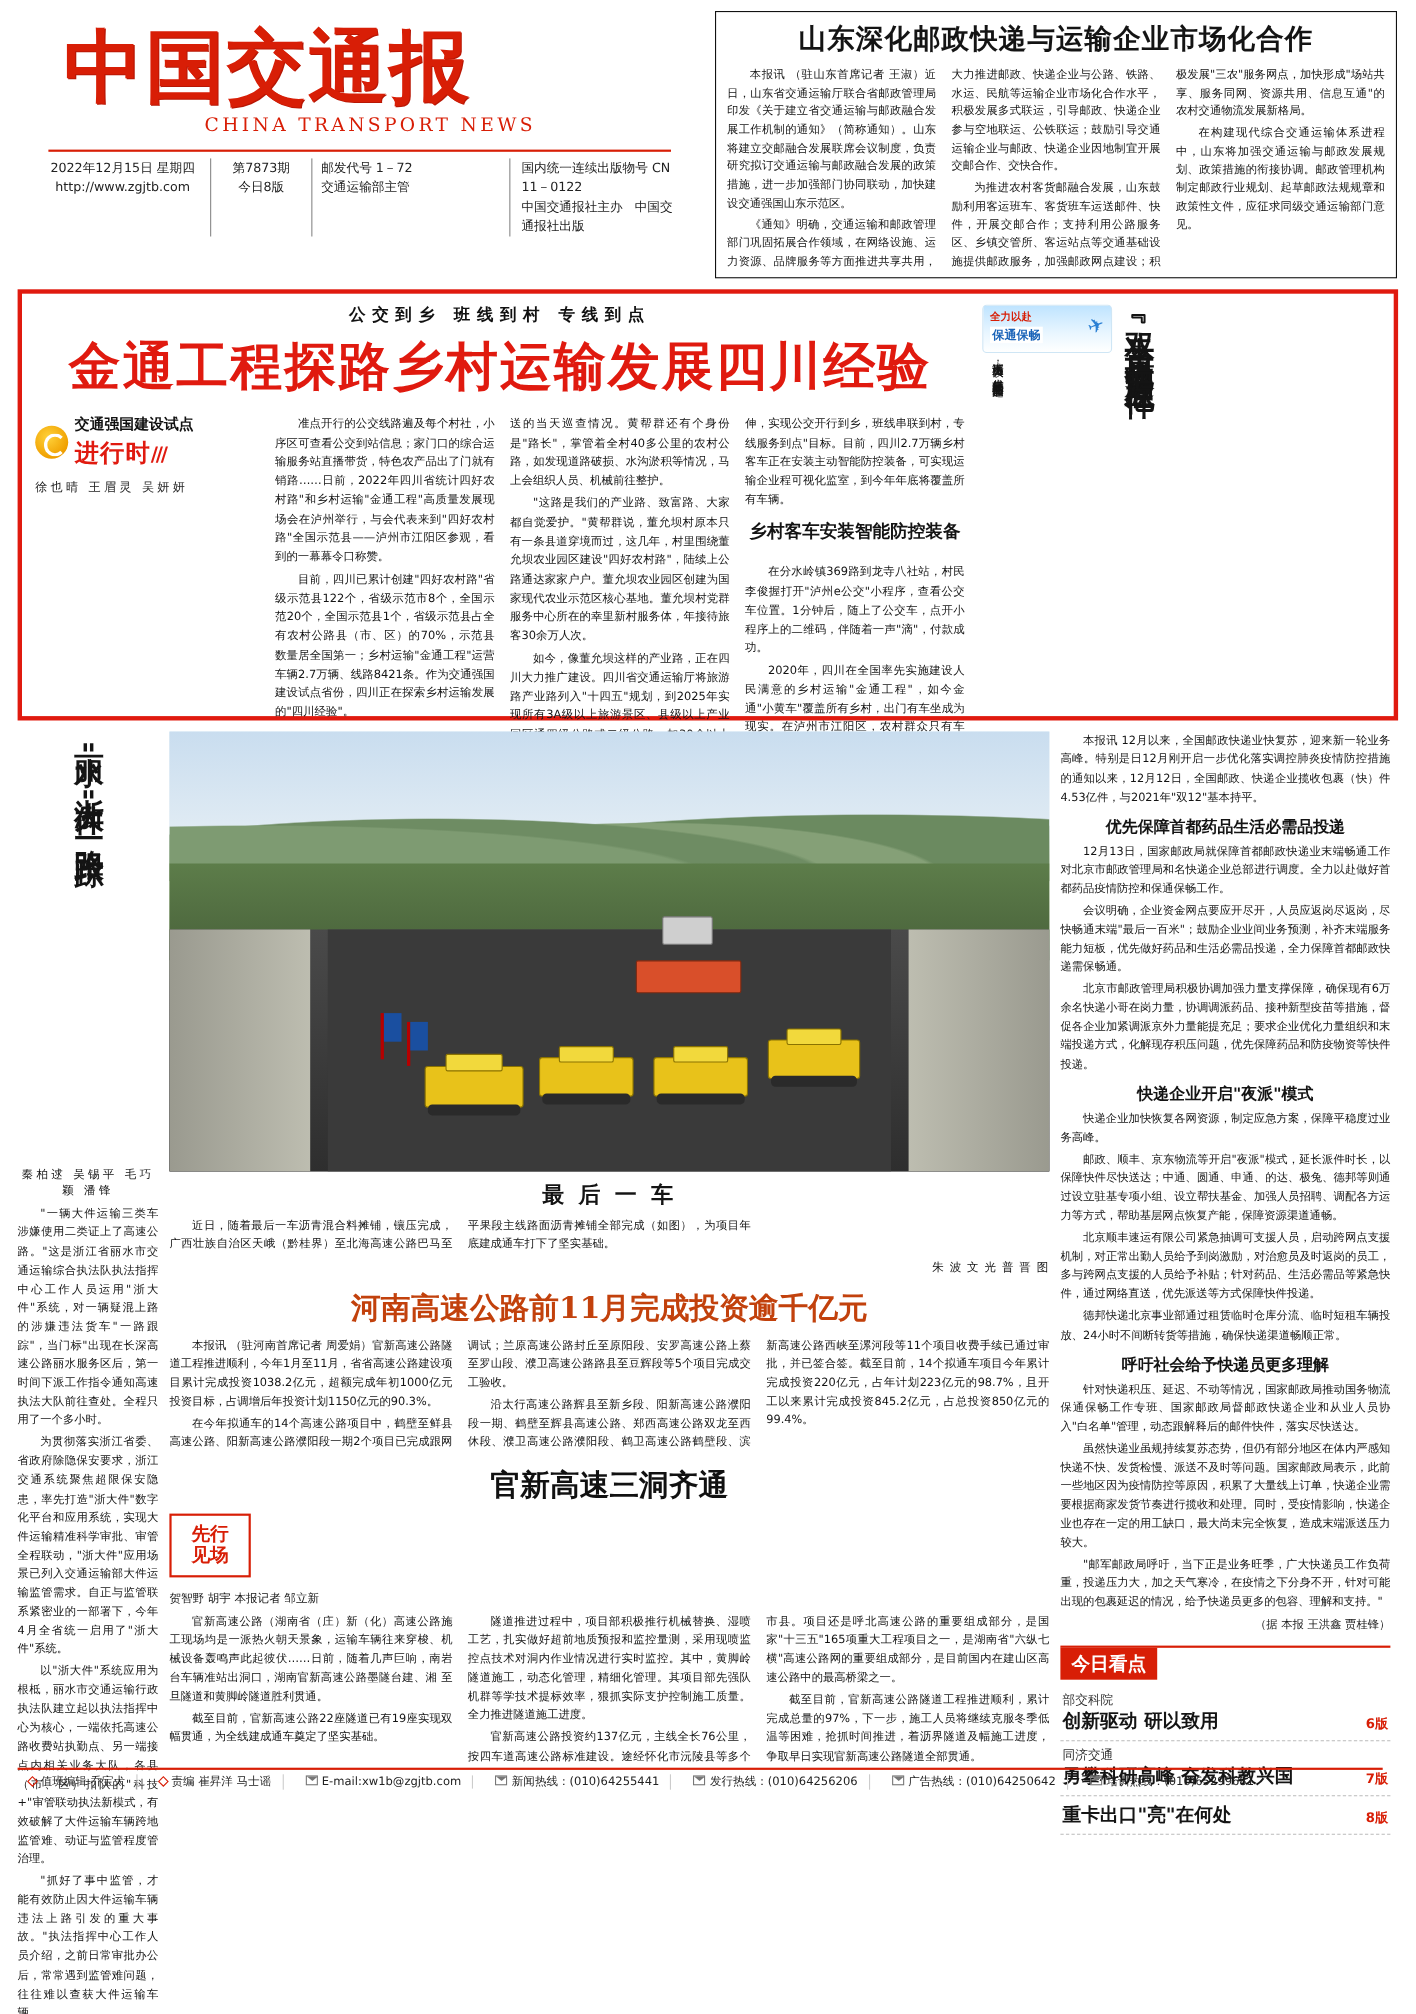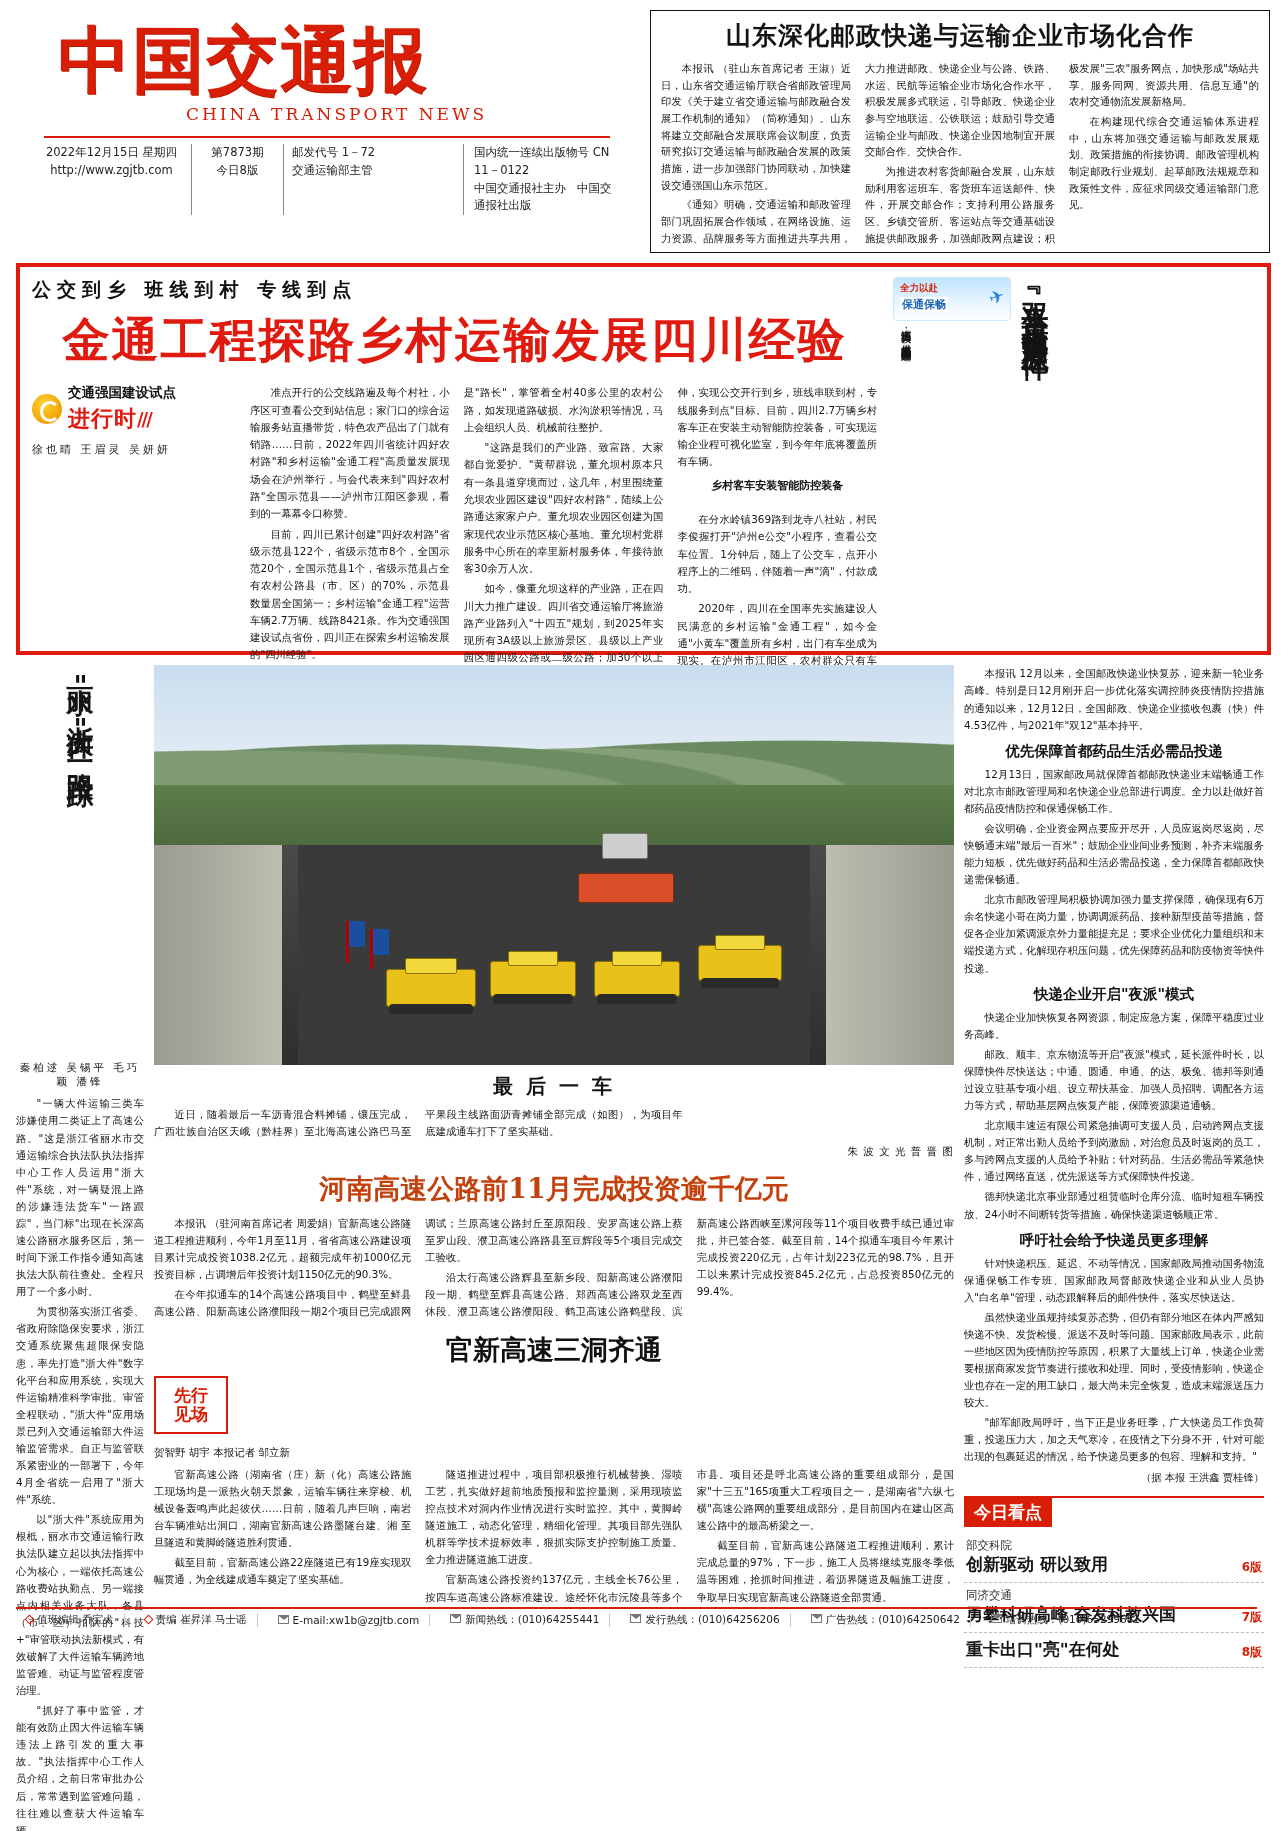--- a/index.html
+++ b/index.html
@@ -62,21 +62,21 @@
   
   .redbox {
     position: relative;
     margin-top: 10px;
     border: 4px solid #e01a0f;
     padding: 10px 12px 10px 12px;
     display:flex;
     height: 392px;
   }
   .lead-left { width: 860px; padding-right: 10px; }
-  .shoulder { text-align:left; font-size:19px; letter-spacing:6px; font-family:"DejaVu Serif","Liberation Serif",serif; color:#111; font-weight:700;}
+  .shoulder { text-align:center; font-size:15px; letter-spacing:6px; font-family:"DejaVu Serif","Liberation Serif",serif; color:#111; font-weight:700;}
   .lead-title {
     text-align:center;
     font-family:"DejaVu Serif","Liberation Serif",serif;
     font-weight:700;
     font-size: 47px;
     letter-spacing: 2px;
     color:#e01a0f;
     margin: 6px 0 12px 0;
     white-space: nowrap;
   }
@@ -91,21 +91,21 @@
   .logo-circle:after{
     content:""; position:absolute; left:8px; top:7px; width:14px;height:15px;
     border:3px solid #fff; border-radius:50%; border-right-color:transparent;
   }
   .badge-txt1 { font-size: 13.5px; font-weight:700; font-family:"DejaVu Serif","Liberation Serif",serif; color:#111;}
   .badge-txt2 { font-size: 22px; font-weight:700; color:#e01a0f; font-family:"DejaVu Serif","Liberation Serif",serif; letter-spacing:1px; margin-top:2px;}
   .badge-slash { color:#e01a0f; font-size:18px; letter-spacing:-2px;}
   .lead-authors { font-size: 11px; margin-top: 8px; letter-spacing:3px; color:#222; }
   .lead-cols { flex:1; column-count: 3; column-gap: 14px; font-size: 10.4px; line-height:1.66; text-align: justify;}
   .lead-cols p { margin:0 0 3px 0; text-indent:2em; }
-  .lead-cols h4 { margin: 6px 0 16px 0; font-size: 11px; text-align:center; font-family:"DejaVu Serif","Liberation Serif",serif;}
+  .lead-cols h4 { margin: 6px 0 16px 0; font-size: 16px; text-align:center; font-family:"DejaVu Serif","Liberation Serif",serif;}
   .lead-cols .endnote { text-align:right; text-indent:0; }
 
   .lead-right { width: 370px; display:flex; padding-left: 6px;}
   .ad-box { width: 118px; }
   .ad-img {
     height: 44px; border-radius:4px;
     background: linear-gradient(180deg,#bfe4ff 0%, #e9f6ff 60%, #ffffff 100%);
     border:1px solid #cfe6f5; position:relative; overflow:hidden;
   }
   .ad-img .t1 { position:absolute; left:6px; top:4px; font-size:9.5px; color:#d81e06; font-weight:700;}

